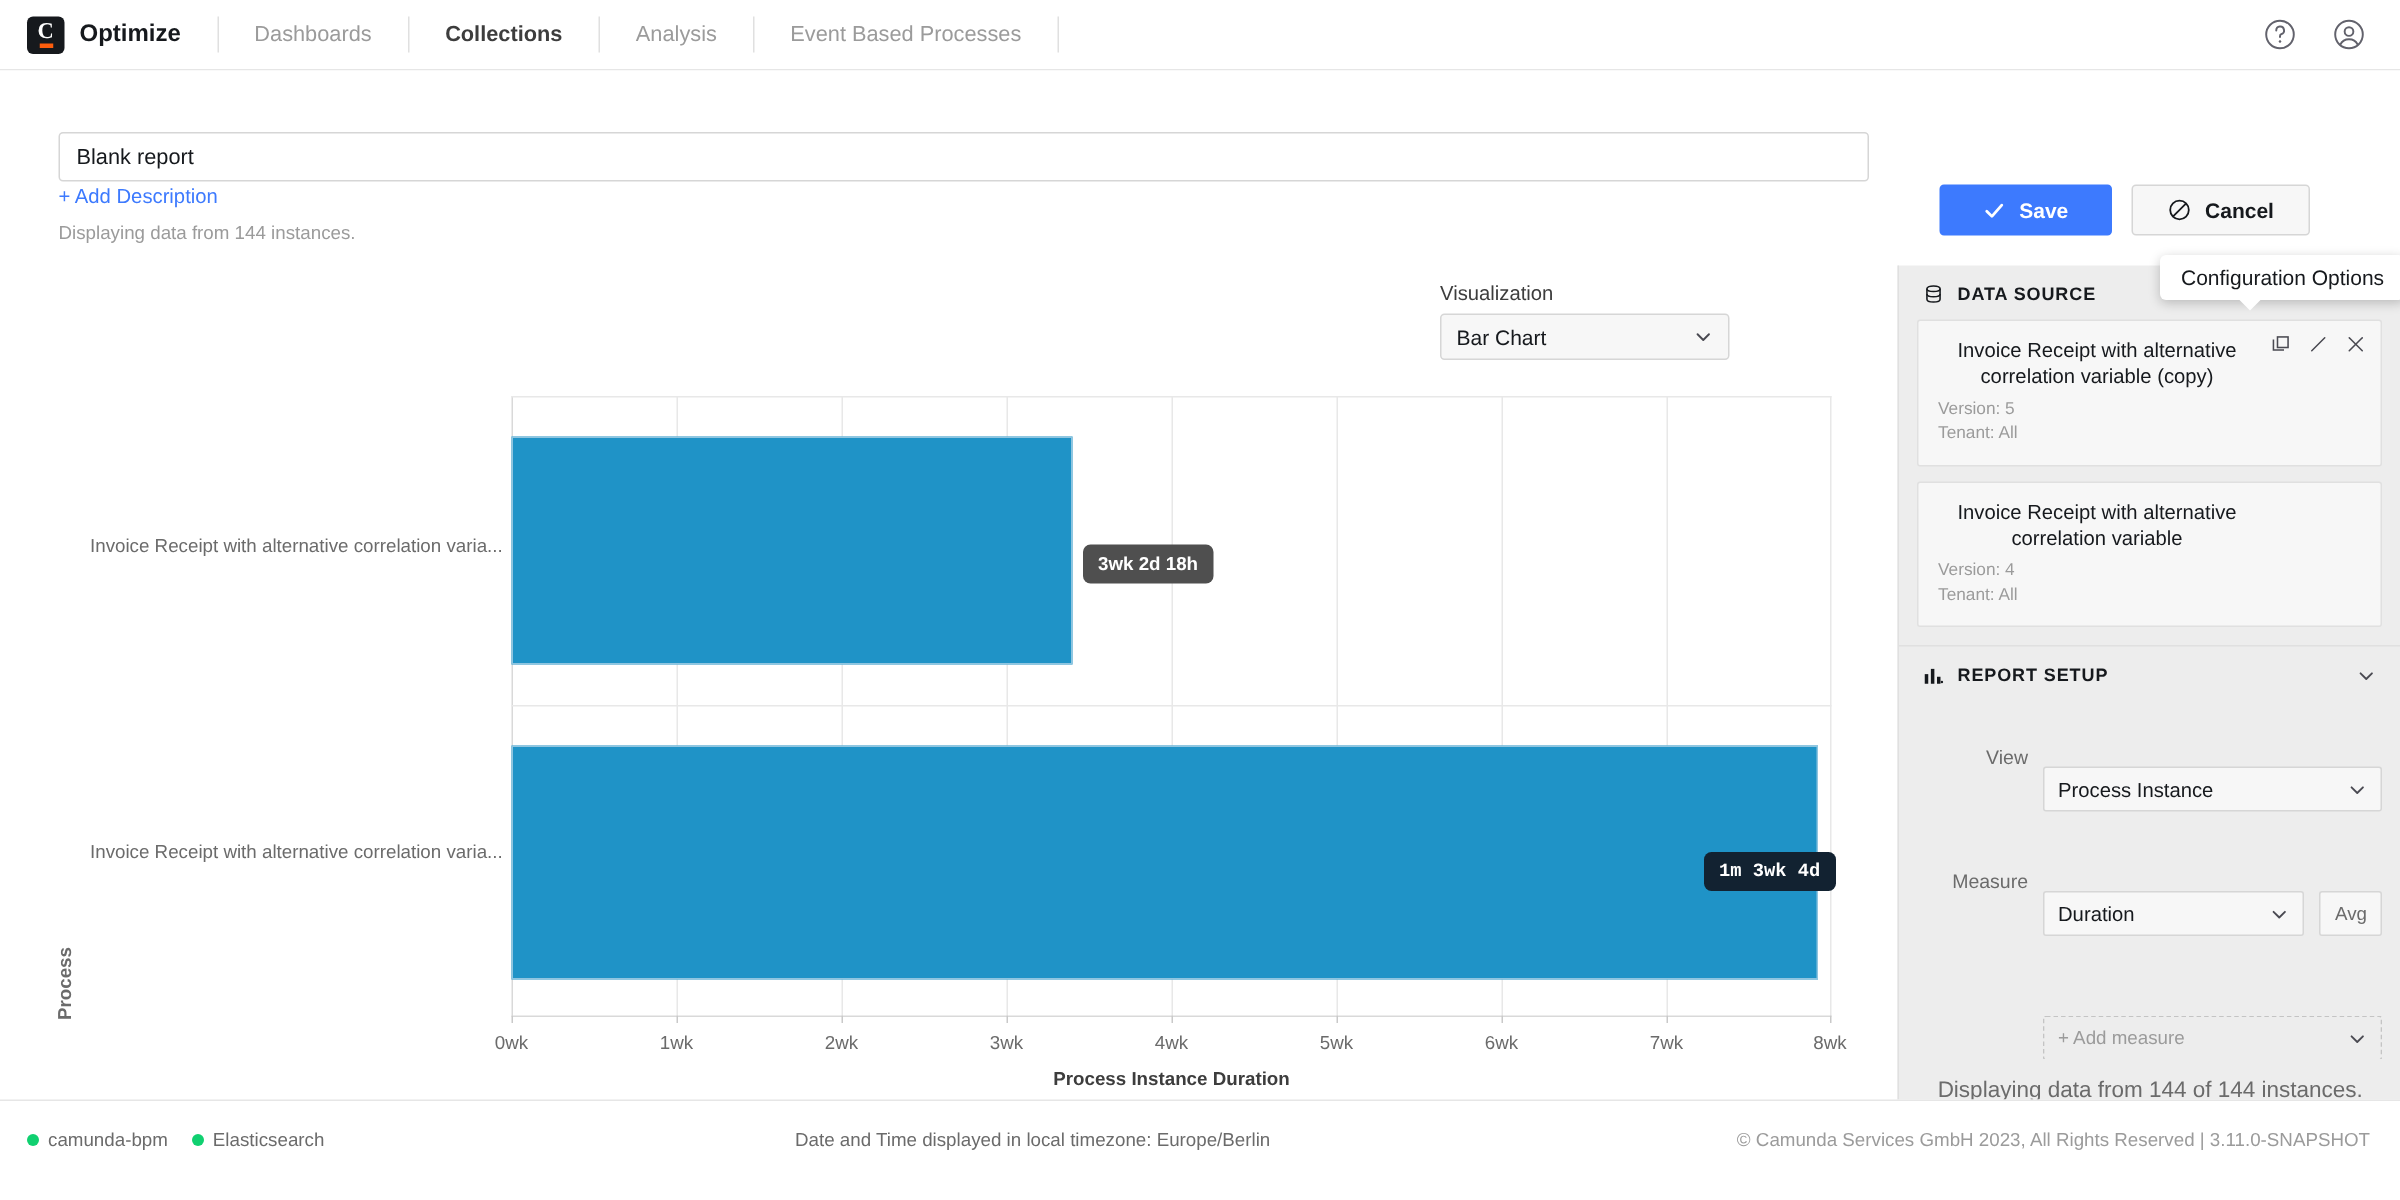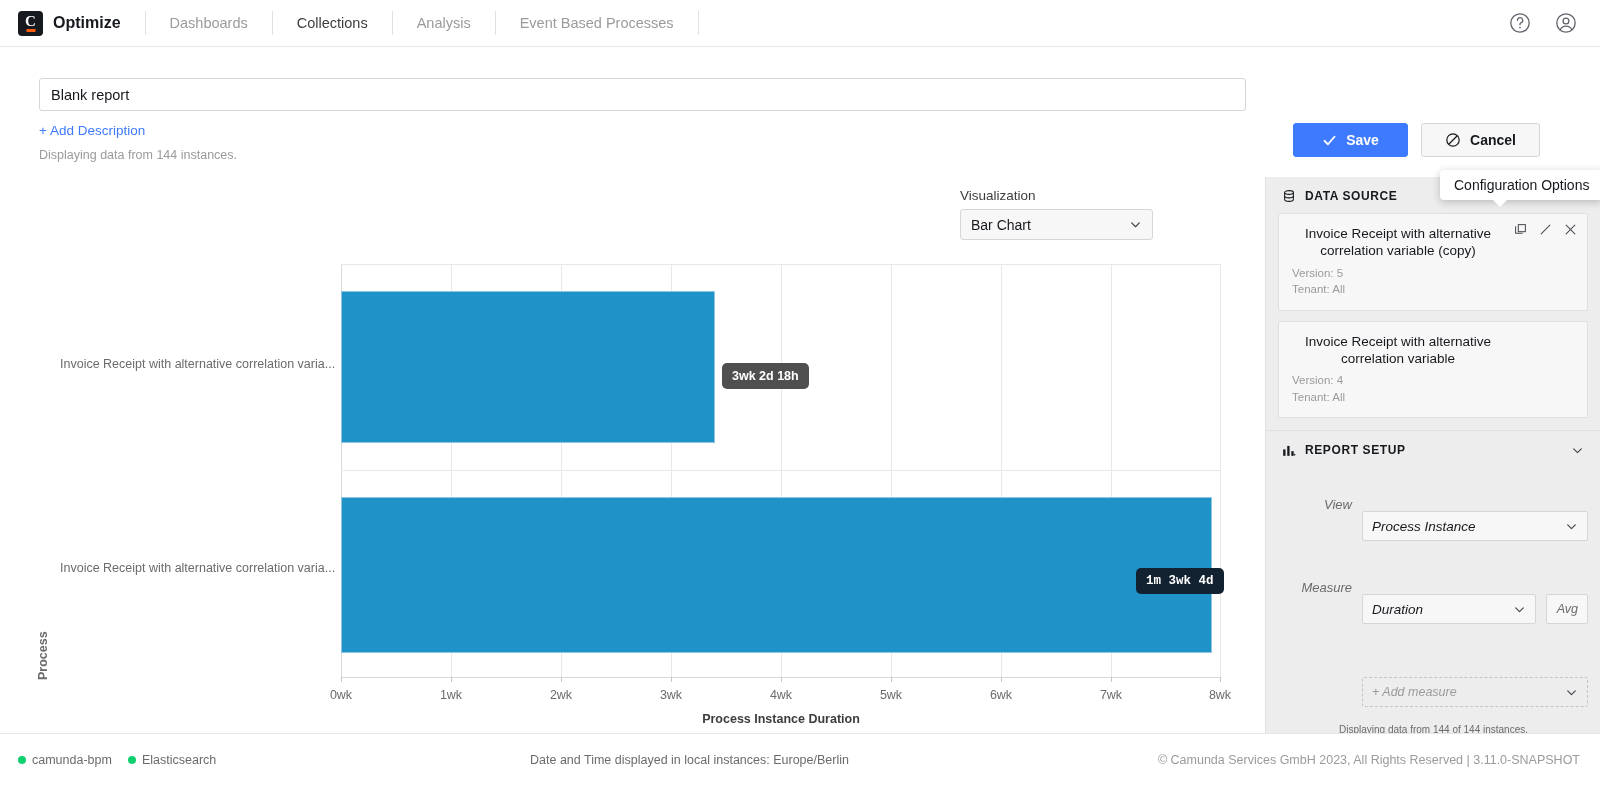--- a/index.html
+++ b/index.html
@@ -34,31 +34,31 @@
     position: absolute; bottom: 4px; left: 50%; transform: translateX(-50%);
     width: 9px; height: 3px; background: #fc5d0d;
   }
   .brand-name { font-size: 16px; font-weight: bold; color: #16191d; }
   .nav-sep { width: 1px; height: 24px; background: #e0e0e0; }
   .nav { display: flex; align-items: center; height: 47px; margin-left: 24px; }
   .nav-item {
     font-size: 14.5px; color: #9b9b9b; padding: 0 24px;
     line-height: 47px; cursor: pointer; white-space: nowrap;
   }
-  .nav-item.active { color: #3d3d3d; }
+  .nav-item.active { color: #3d3d3d; font-weight: bold; }
   .header-right {
     margin-left: auto; display: flex; align-items: center; gap: 22px;
     padding-right: 22px;
   }
   .hicon { width: 24px; height: 24px; color: #62626c; cursor: pointer; }
 
   
   .subhead { position: absolute; top: 47px; left: 0; width: 1600px; height: 130px; background:#fff;}
   .title-input {
-    position: absolute; left: 39px; top: 31px;
+    position: absolute; left: 39px; top: 41px;
     width: 1207px; height: 33px;
     border: 1px solid #d6d6d6; border-radius: 3px;
     font-size: 14.5px; color: #16191d;
     padding: 0 11px; background: #fff;
     font-family: "Liberation Sans", sans-serif;
   }
   .add-desc {
     position: absolute; left: 39px; top: 76px;
     font-size: 13.5px; color: #3d7afe; cursor: pointer; font-weight: 500;
   }
@@ -196,21 +196,21 @@
   .ds-meta { font-size: 11.5px; color: #9b9b9b; margin-top: 6px; line-height: 1.35; }
   .ds-actions {
     position: absolute; right: 10px; top: 9px; display: flex; gap: 12px;
     align-items: center; color: #4a4a52;
   }
   .ds-act { cursor: pointer; width: 13px; height: 13px; display:block; }
   .divider-row { height: 1px; background: #e0e0e0; margin: 4px 0 0 0; }
 
   .setup-row {
     display: flex; align-items: center; gap: 10px;
-    padding: 0 12px; margin-bottom: 9px; font-style: italic;
+    padding: 0 12px; margin-bottom: 9px;
   }
   .setup-lbl {
     width: 74px; text-align: right; font-size: 13px; color: #6b6b6b; flex: none;
   }
   .sel {
     height: 30px; border: 1px solid #d6d6d6; border-radius: 2px;
     background: #f7f7f7; display: flex; align-items: center;
     justify-content: space-between; padding: 0 9px;
     font-size: 13.5px; color: #16191d; cursor: pointer; margin-top: 44px;
   }
@@ -225,21 +225,21 @@
   .filters-head {
     display: flex; align-items: center; gap: 9px;
     padding: 13px 16px; font-size: 12px; font-weight: bold;
     letter-spacing: 0.6px; color: #16191d;
     border-top: 1px solid #e0e0e0; border-bottom: 1px solid #e0e0e0;
     margin-top: 8px;
   }
   .filters-head .sec-caret { margin-left: auto; color: #4a4a52; font-size: 12px; }
   .panel-footer {
     position: absolute; bottom: 0; left: 0; width: 335px;
-    text-align: center; font-size: 10px; color: #6b6b6b;
+    text-align: center; font-size: 15px; color: #6b6b6b;
     padding: 12px 0; background: #ededed;
   }
 
   
   .footer {
     position: absolute; left: 0; bottom: 0; width: 1600px; height: 67px;
     border-top: 1px solid #e6e6e6; background: #fff;
   }
   .foot-left {
     position: absolute; left: 18px; top: 19px;
@@ -511,15 +511,15 @@
   <div class="foot-left">
     <div class="conn">
       <span class="dot"></span>
       <span>camunda-bpm</span>
     </div>
     <div class="conn">
       <span class="dot"></span>
       <span>Elasticsearch</span>
     </div>
   </div>
-  <div class="foot-center">Date and Time displayed in local instances: Europe/Berlin</div>
+  <div class="foot-center">Date and Time displayed in local timezone: Europe/Berlin</div>
   <div class="foot-right">© Camunda Services GmbH 2023, All Rights Reserved | 3.11.0-SNAPSHOT</div>
 </div>
 
 </body></html>

